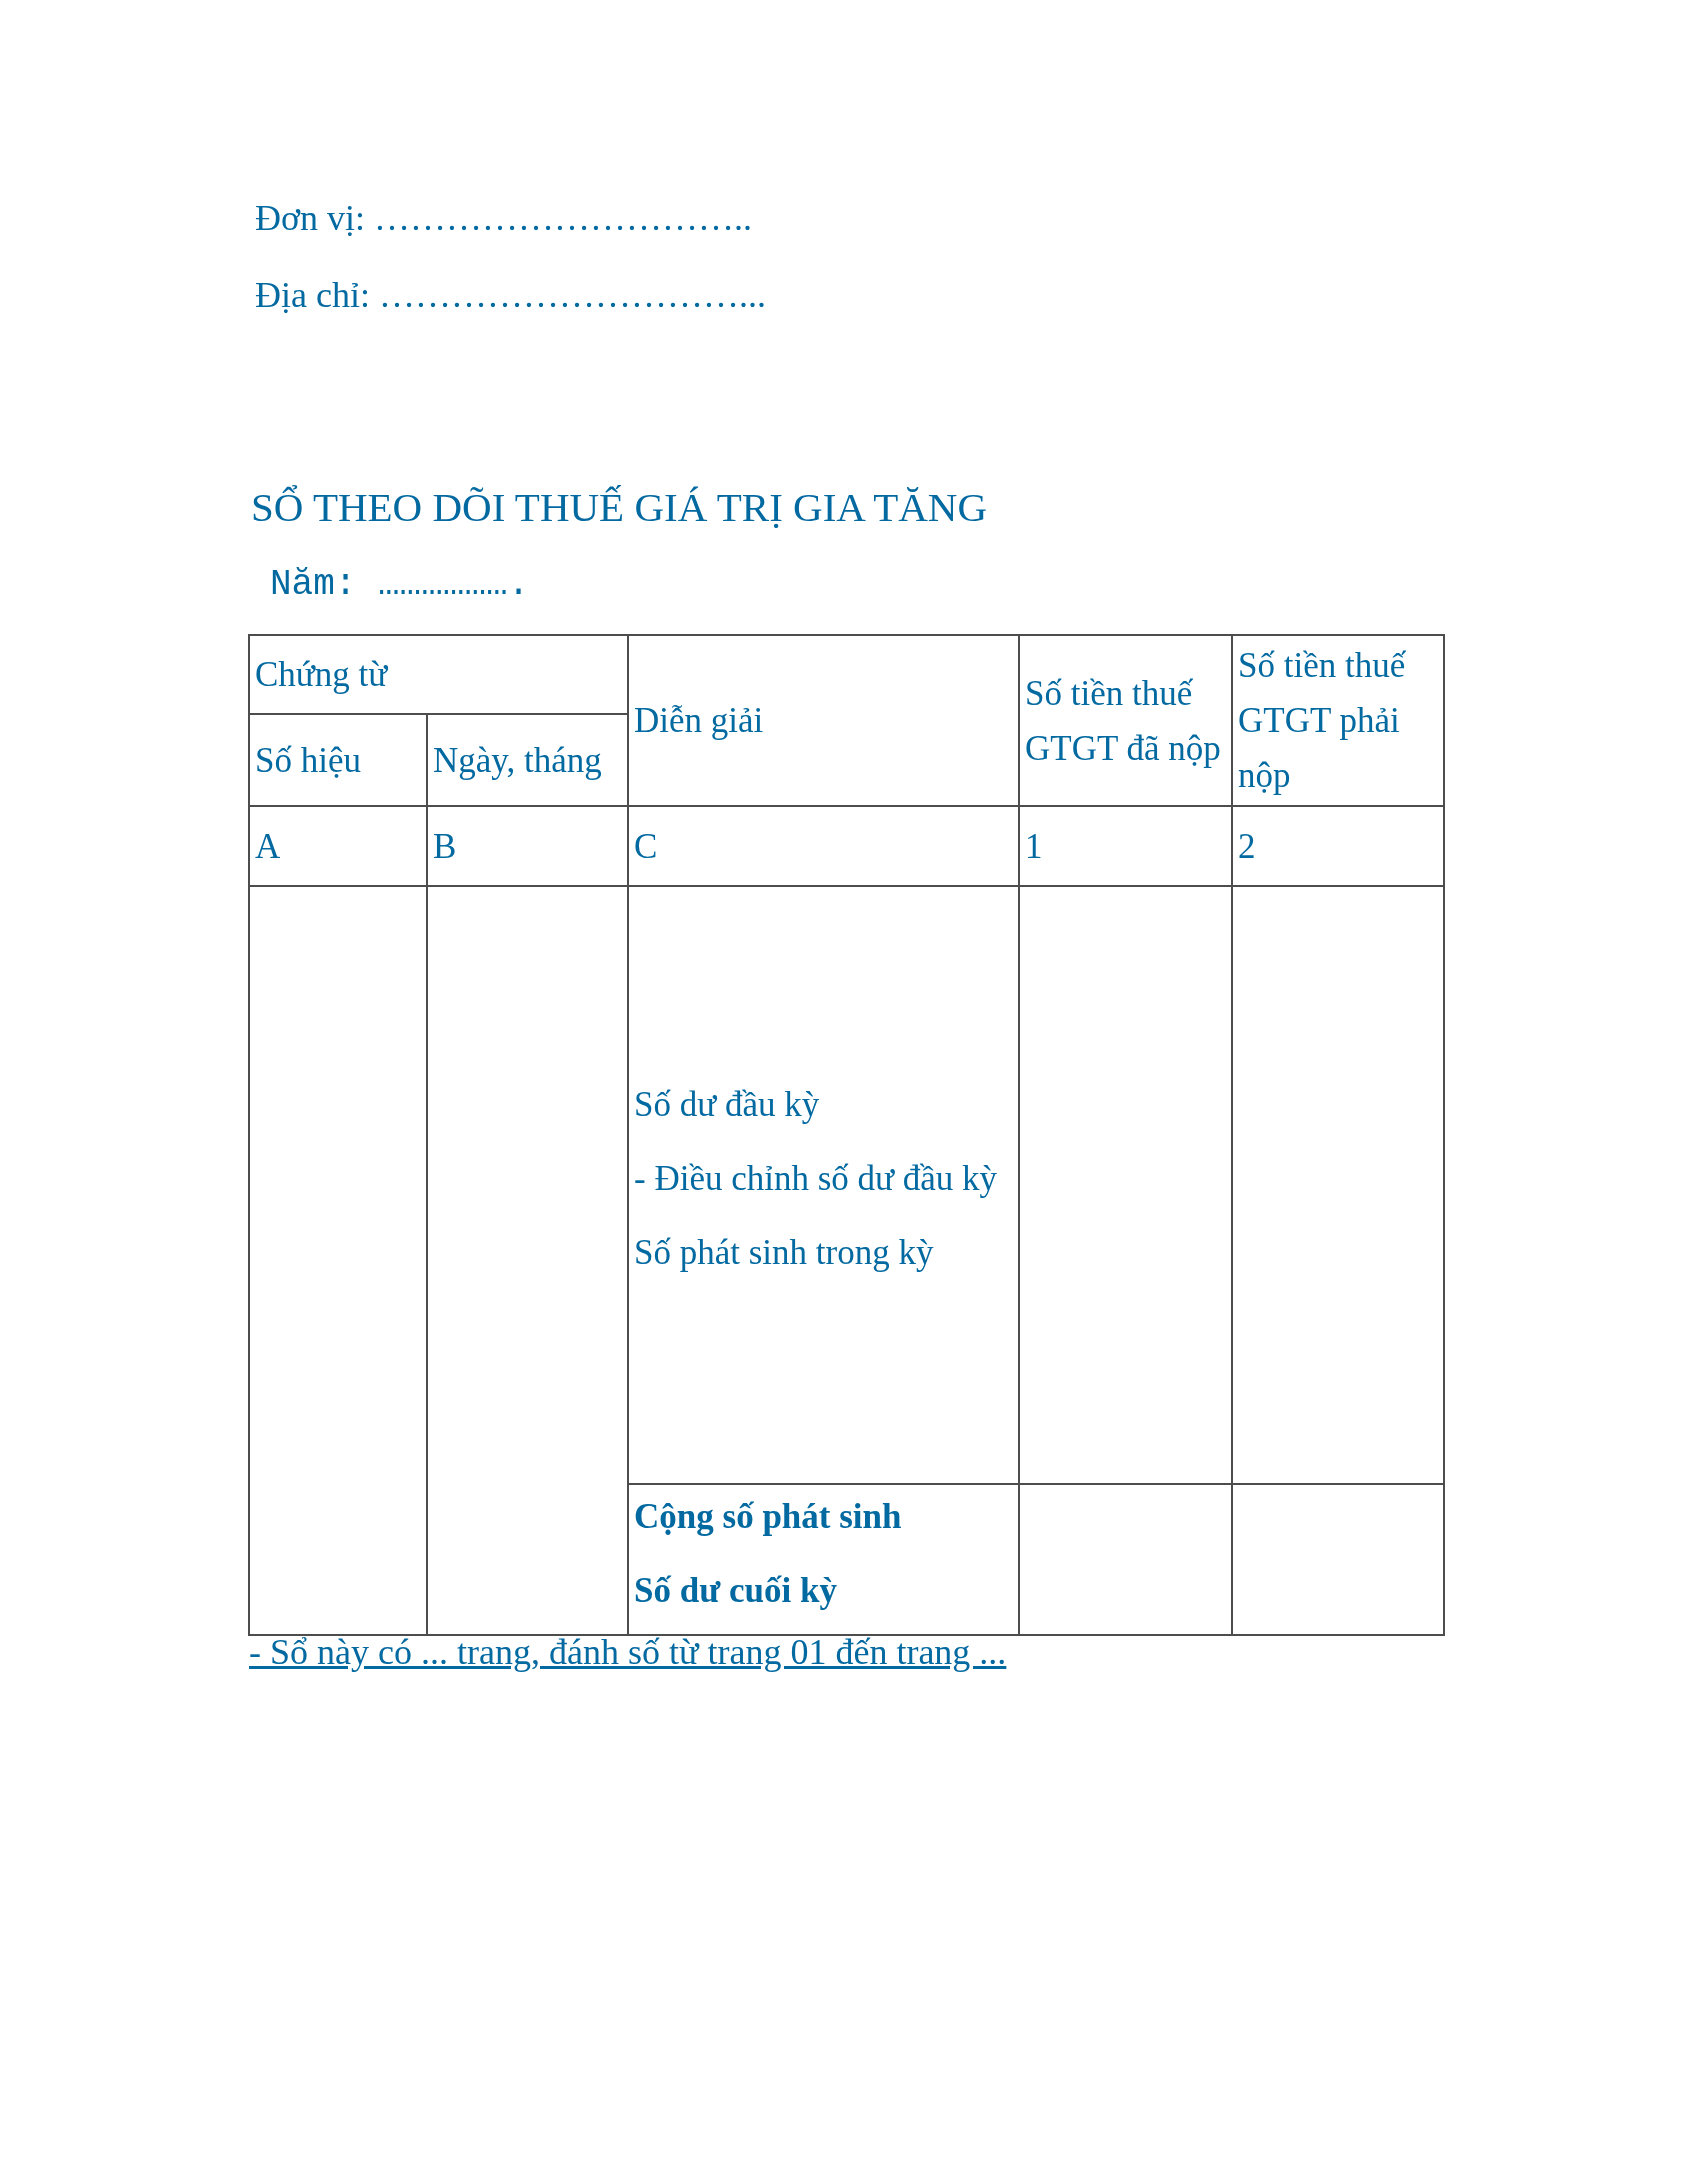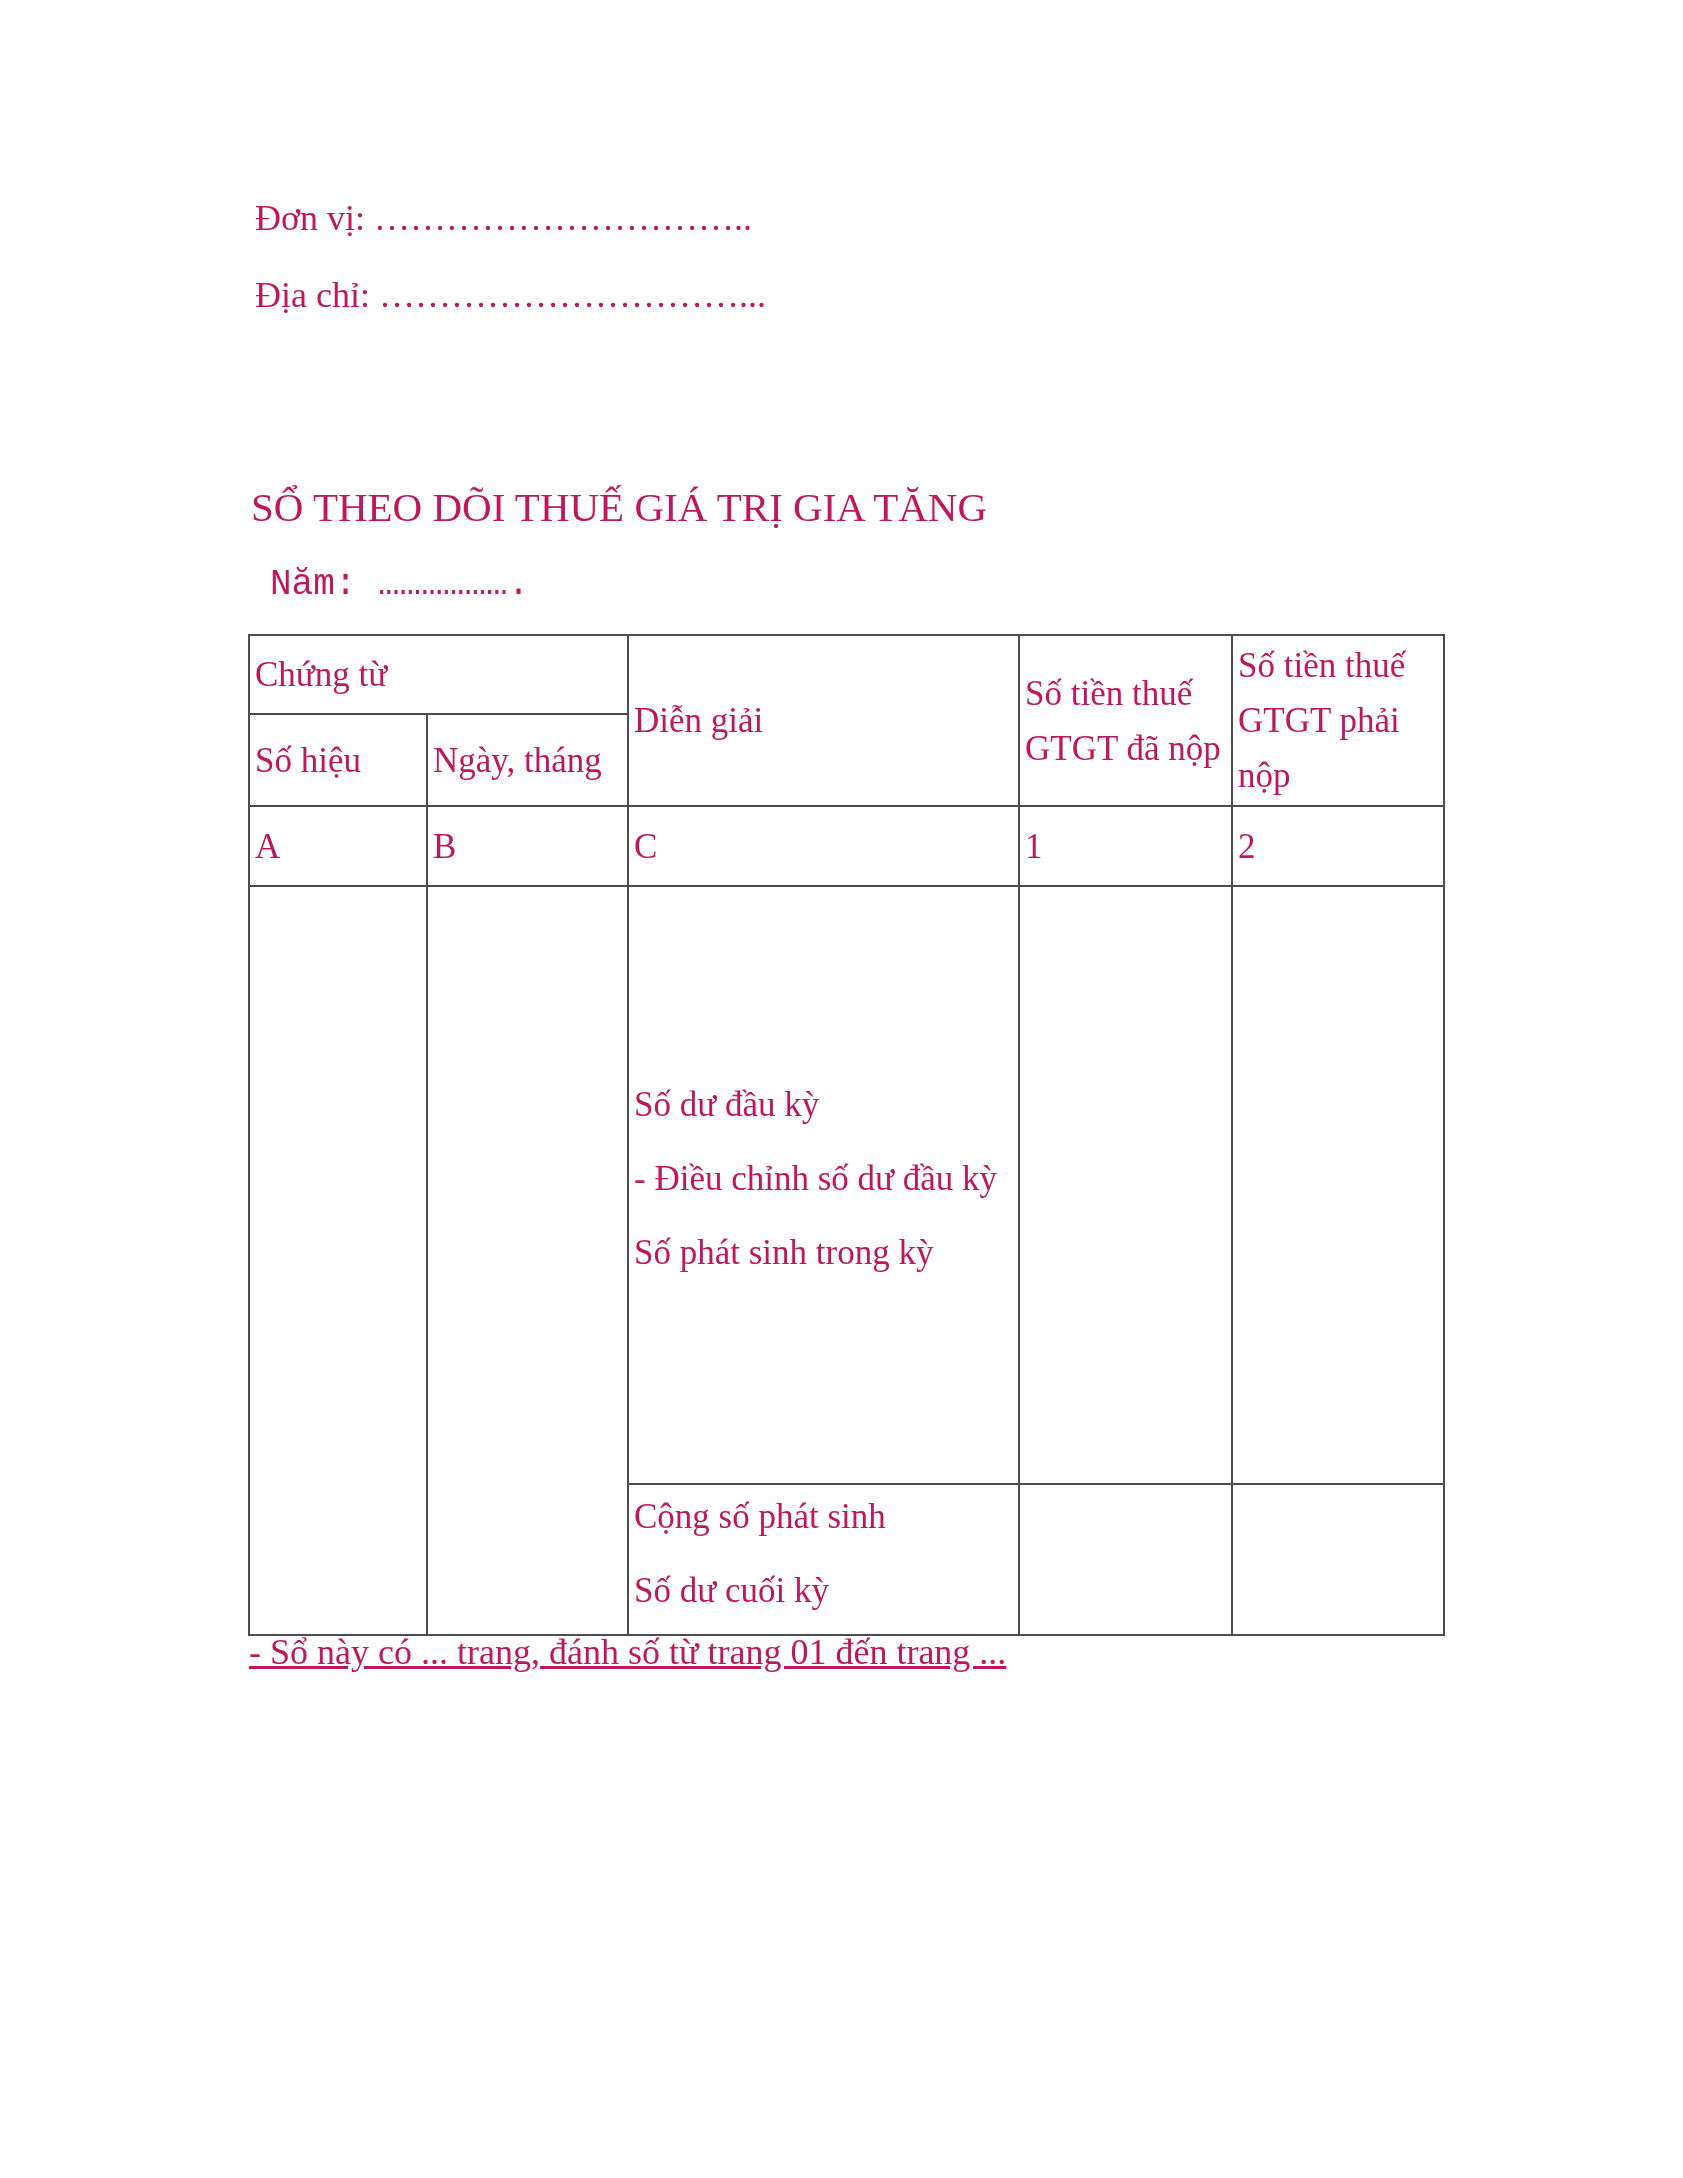--- a/index.html
+++ b/index.html
@@ -1,21 +1,21 @@
 <!DOCTYPE html>
 <html><head>
 <meta charset="utf-8">
 <style>
   html,body{margin:0;padding:0;background:#ffffff;}
   .page{
     position:relative;
     width:1683px;
     height:2052px;
     background:#ffffff;
-    color:#be185d;
+    color:#0369a1;
     font-family:"Liberation Serif","DejaVu Serif",serif;
     overflow:hidden;
   }
   .txt{font-size:36px;line-height:61px;}
 
   
   .unit-block{position:absolute;left:255px;top:188px;}
   .unit-block .line1{margin-bottom:16px;white-space:nowrap;}
   .unit-block .line2{white-space:nowrap;}
 
@@ -40,21 +40,21 @@
     padding:0 2px 0 5px;
     vertical-align:middle;
     overflow:hidden;
   }
   td.hdr{line-height:55px;}
   td.code{line-height:61px;}
   tr.r1{height:79px;}
   tr.r2{height:92px;}
   tr.r3{height:80px;}
   tr.r4{height:598px;}
-  tr.r5{height:151px;}
+  tr.r5{height:151px;font-weight:bold;}
   td.body-cell{vertical-align:top;padding-top:8px;line-height:61px;}
   td.body-cell .para{margin:0 0 13px 0;white-space:nowrap;}
 
   
   .footer-note1{position:absolute;left:249px;top:1622px;white-space:nowrap;text-decoration:underline;}
   .footer-note2{position:absolute;left:249px;top:1718px;white-space:nowrap;}
 </style>
 </head>
 <body>
 

